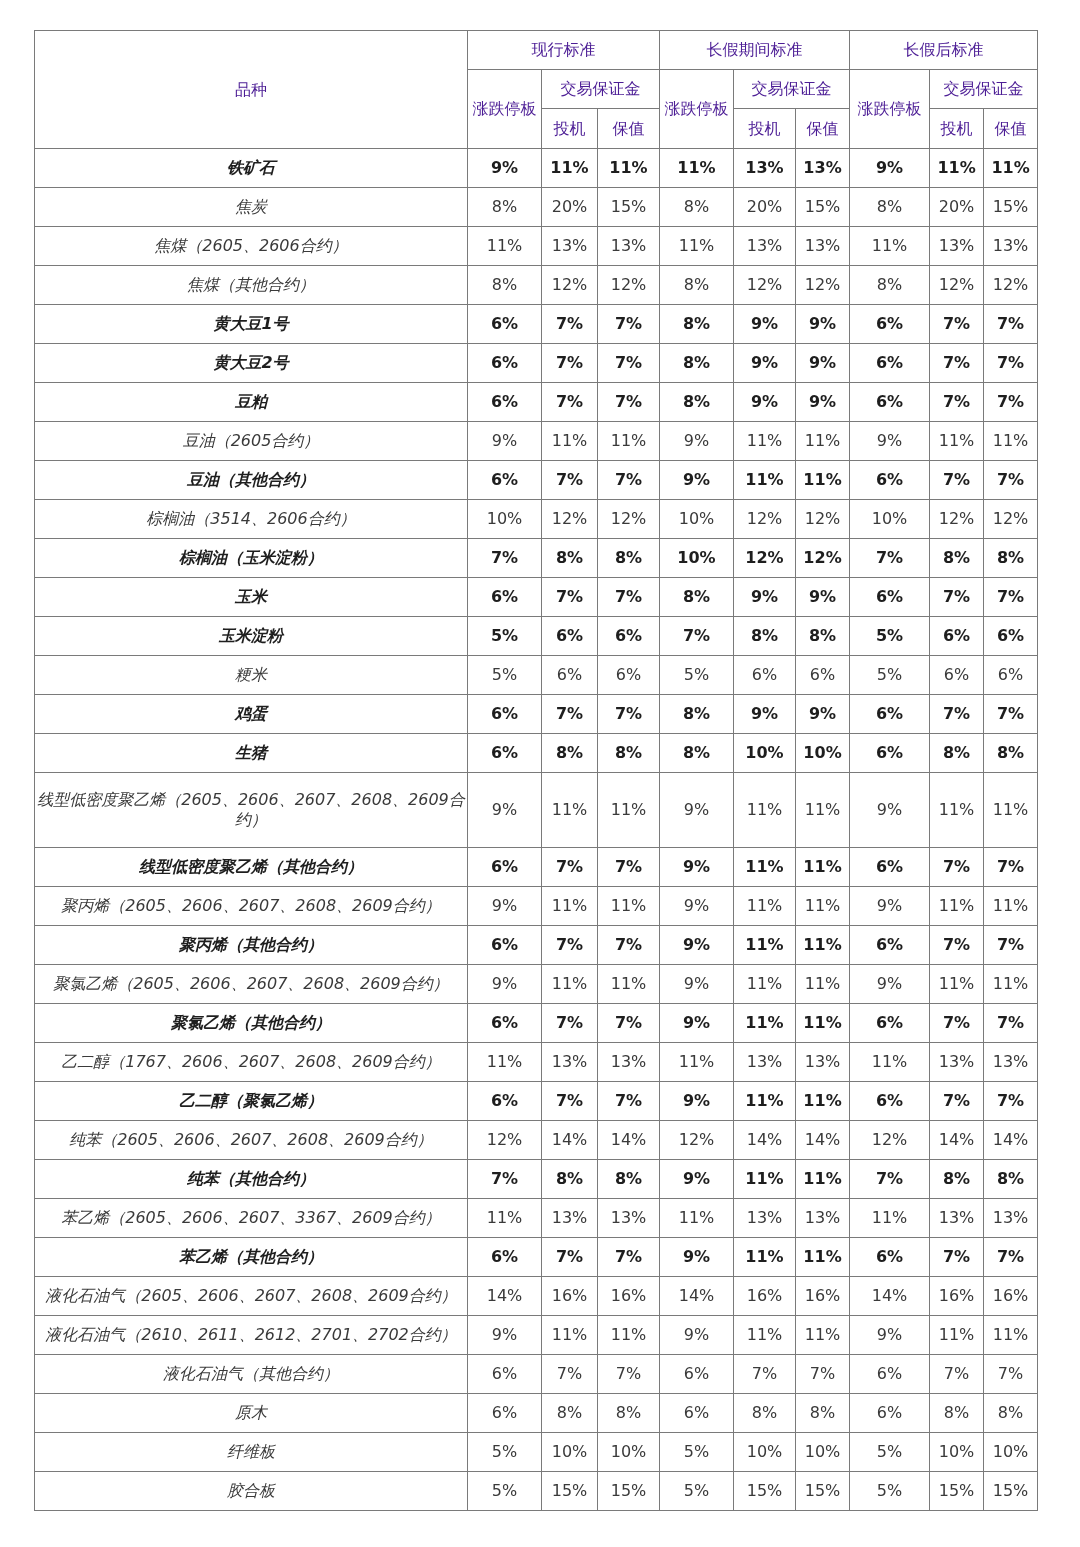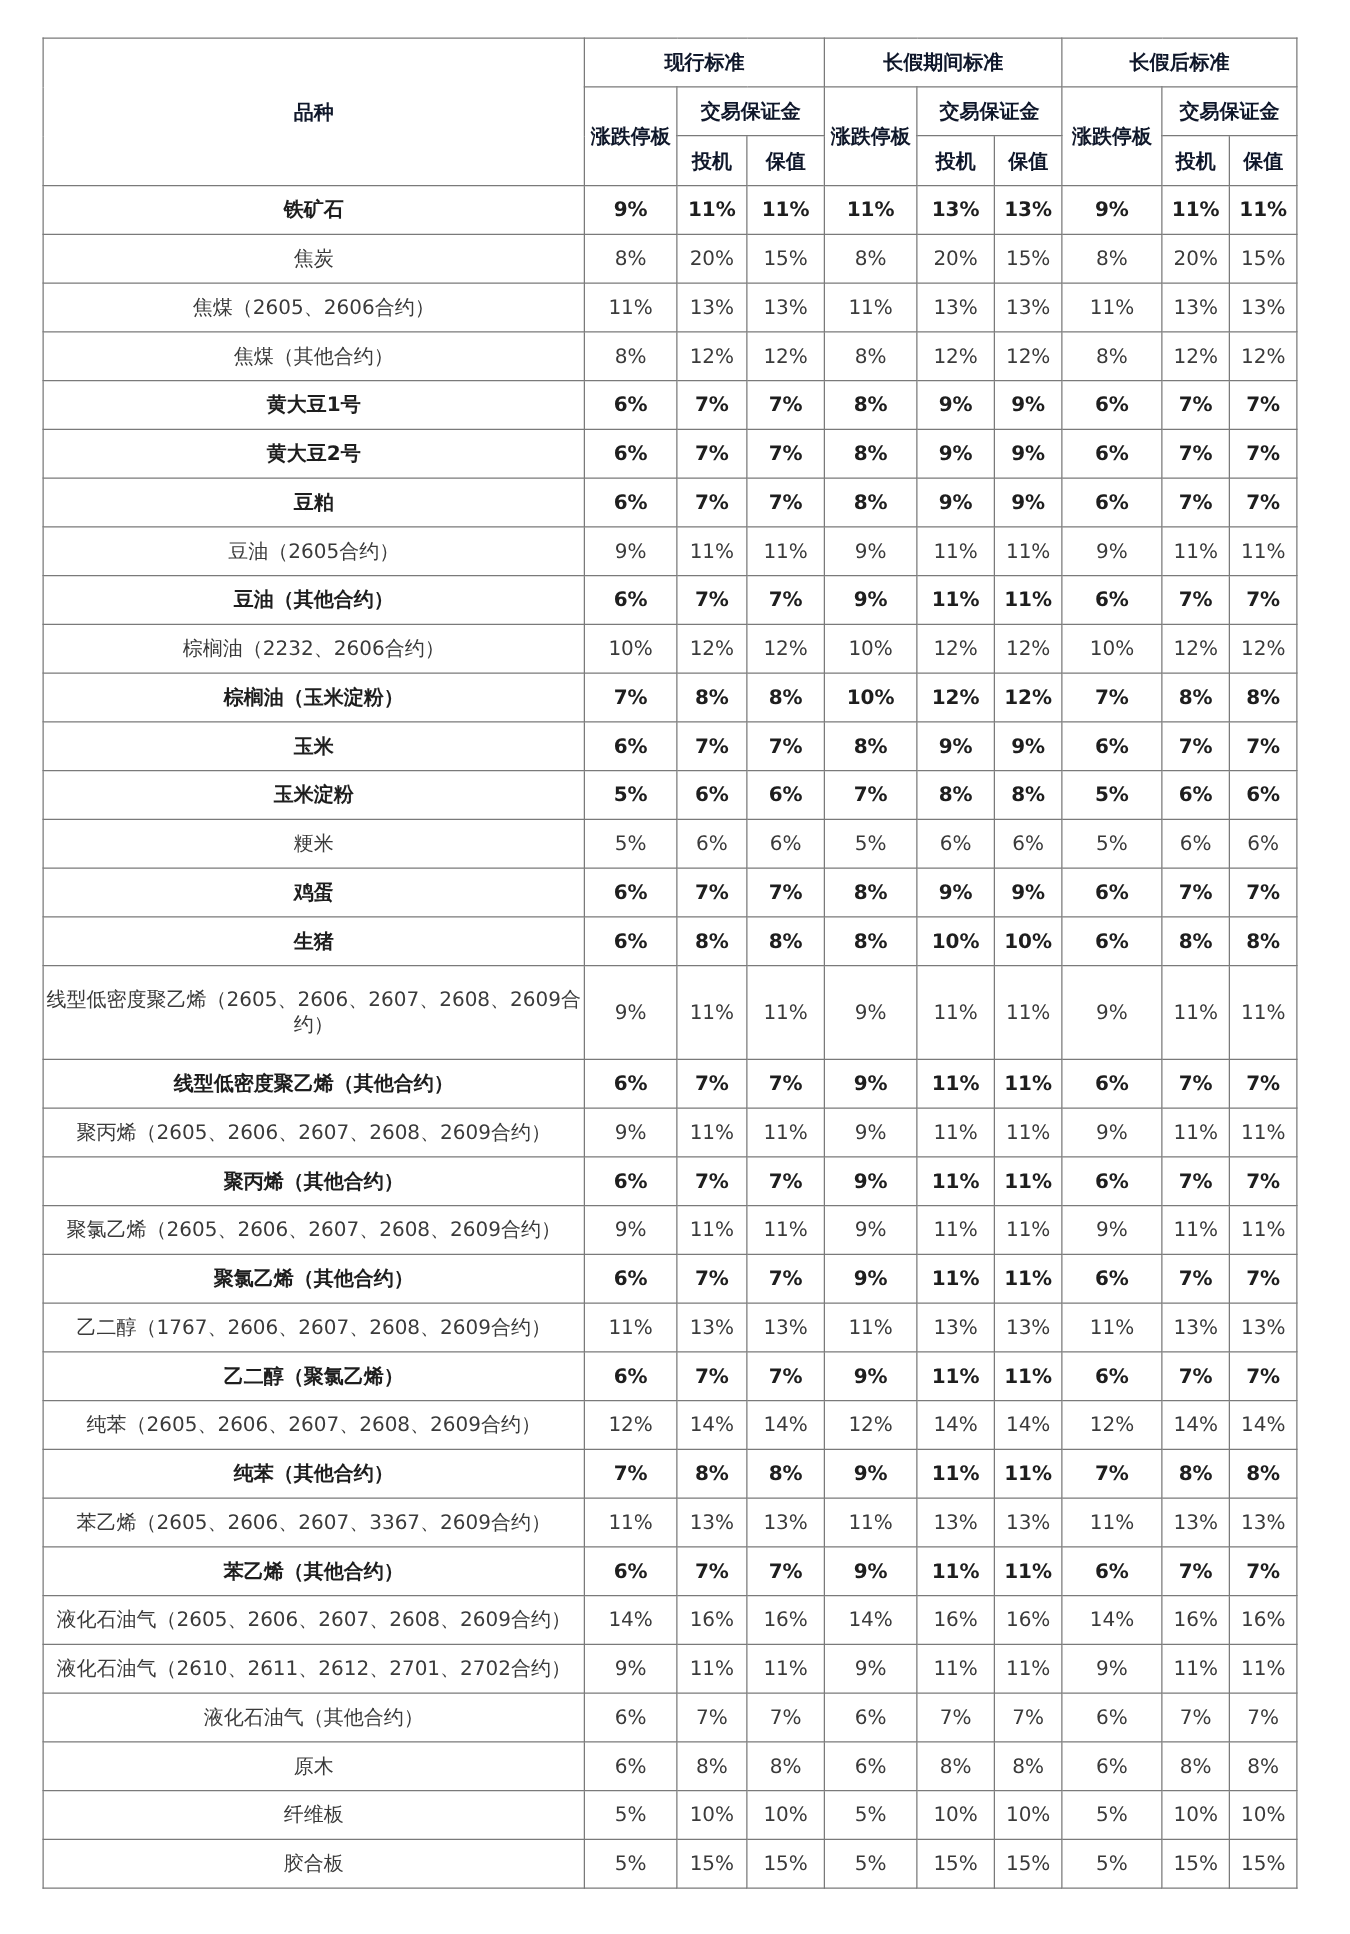--- a/index.html
+++ b/index.html
@@ -1,26 +1,26 @@
 <!DOCTYPE html>
 <html><head>
 <meta charset="utf-8">
 <style>
   html, body { margin: 0; padding: 0; background: #ffffff; }
   body { width: 1080px; height: 1547px; position: relative; font-family: "DejaVu Sans", "Liberation Sans", sans-serif; color: #333; }
   table { position: absolute; left: 34px; top: 30px; border-collapse: collapse; table-layout: fixed; width: 1003px; }
   td, th { border: 1px solid #7a7a7a; text-align: center; vertical-align: middle; padding: 0 2px; font-size: 16px; line-height: 20px; font-weight: normal; color: #3a3a3a; overflow: hidden; }
-  th { font-weight: bold; color: #0f172a; }
+  th { font-weight: normal; color: #4c1d95; }
   tr.h1 th { height: 38px; }
   tr.h2 th { height: 38px; }
   tr.h3 th { height: 39px; }
   tbody tr td { height: 38px; }
   tbody tr.tall td { height: 74px; line-height: 20px; }
   tbody tr.b td { font-weight: bold; color: #1e1e1e; }
-  td.name { padding: 0 2px; }
+  td.name { padding: 0 2px; font-style: italic; }
 </style>
 </head>
 <body>
 
 <table>
   <colgroup>
     <col style="width:433px">
     <col style="width:74px">
     <col style="width:56px">
     <col style="width:62px">
@@ -158,21 +158,21 @@
         <td>7%</td>
         <td>7%</td>
         <td>9%</td>
         <td>11%</td>
         <td>11%</td>
         <td>6%</td>
         <td>7%</td>
         <td>7%</td>
       </tr>
       <tr>
-        <td class="name">棕榈油（2232、2606合约）</td>
+        <td class="name">棕榈油（3514、2606合约）</td>
         <td>10%</td>
         <td>12%</td>
         <td>12%</td>
         <td>10%</td>
         <td>12%</td>
         <td>12%</td>
         <td>10%</td>
         <td>12%</td>
         <td>12%</td>
       </tr>

